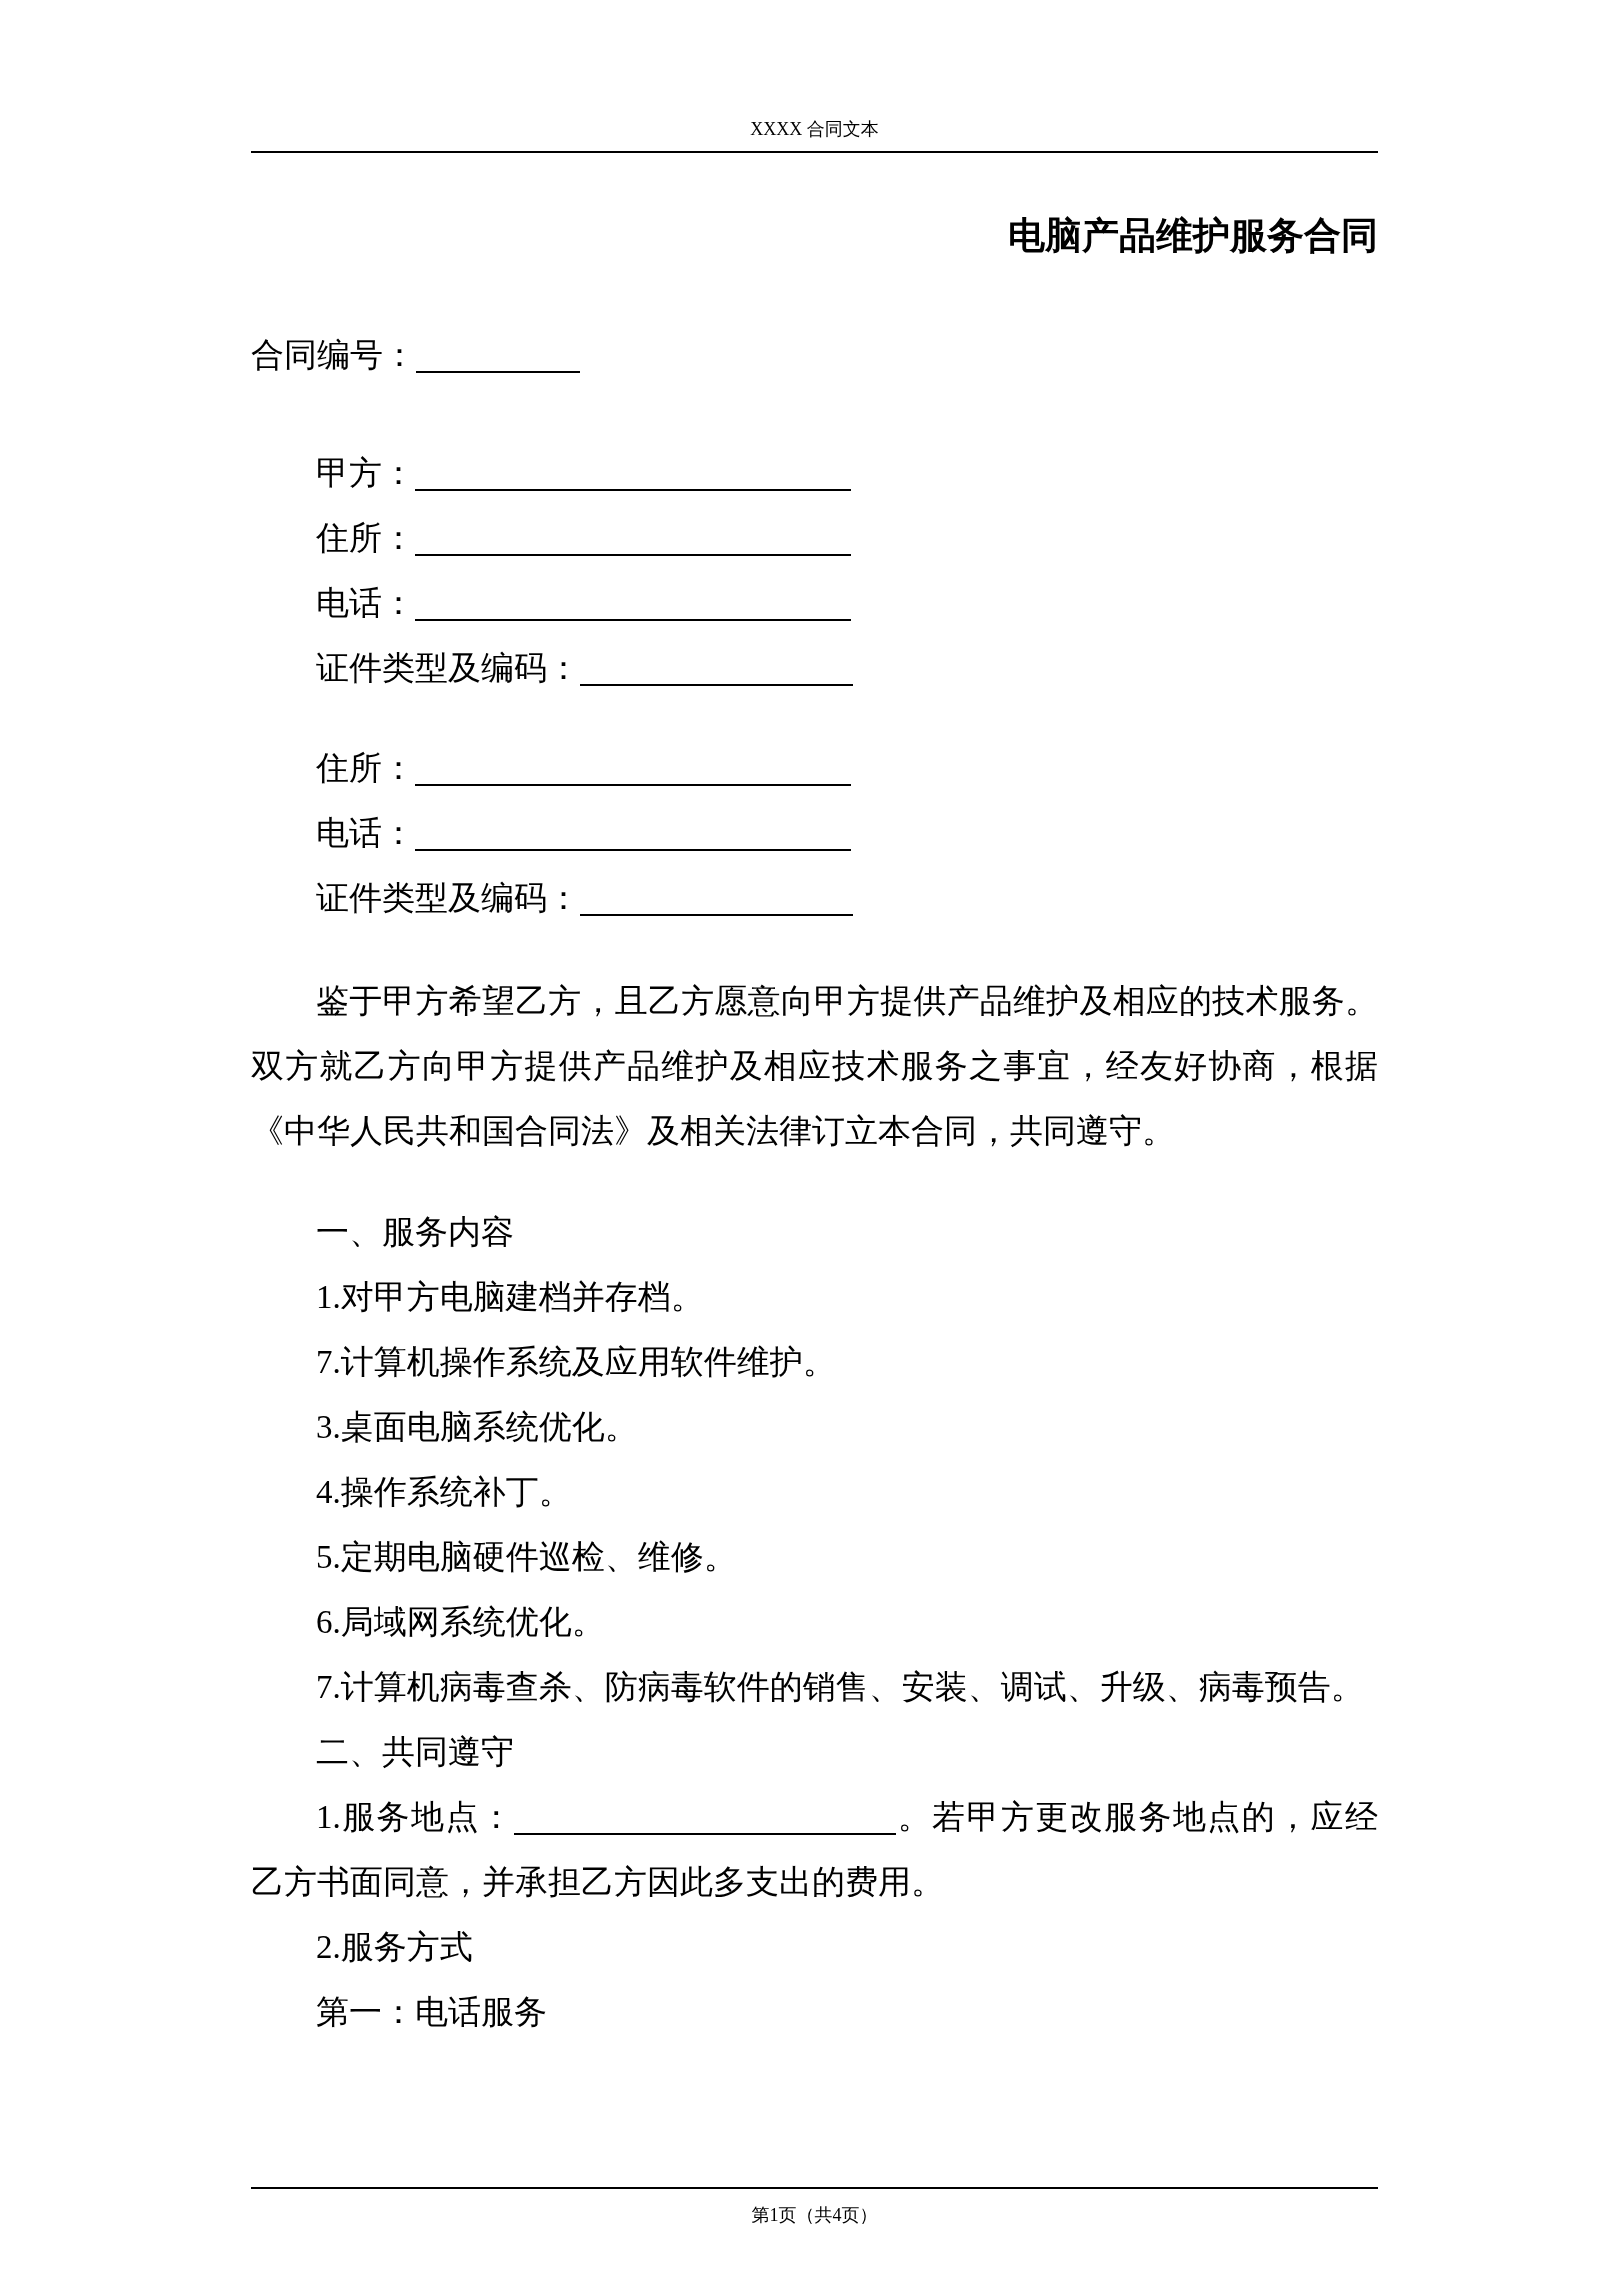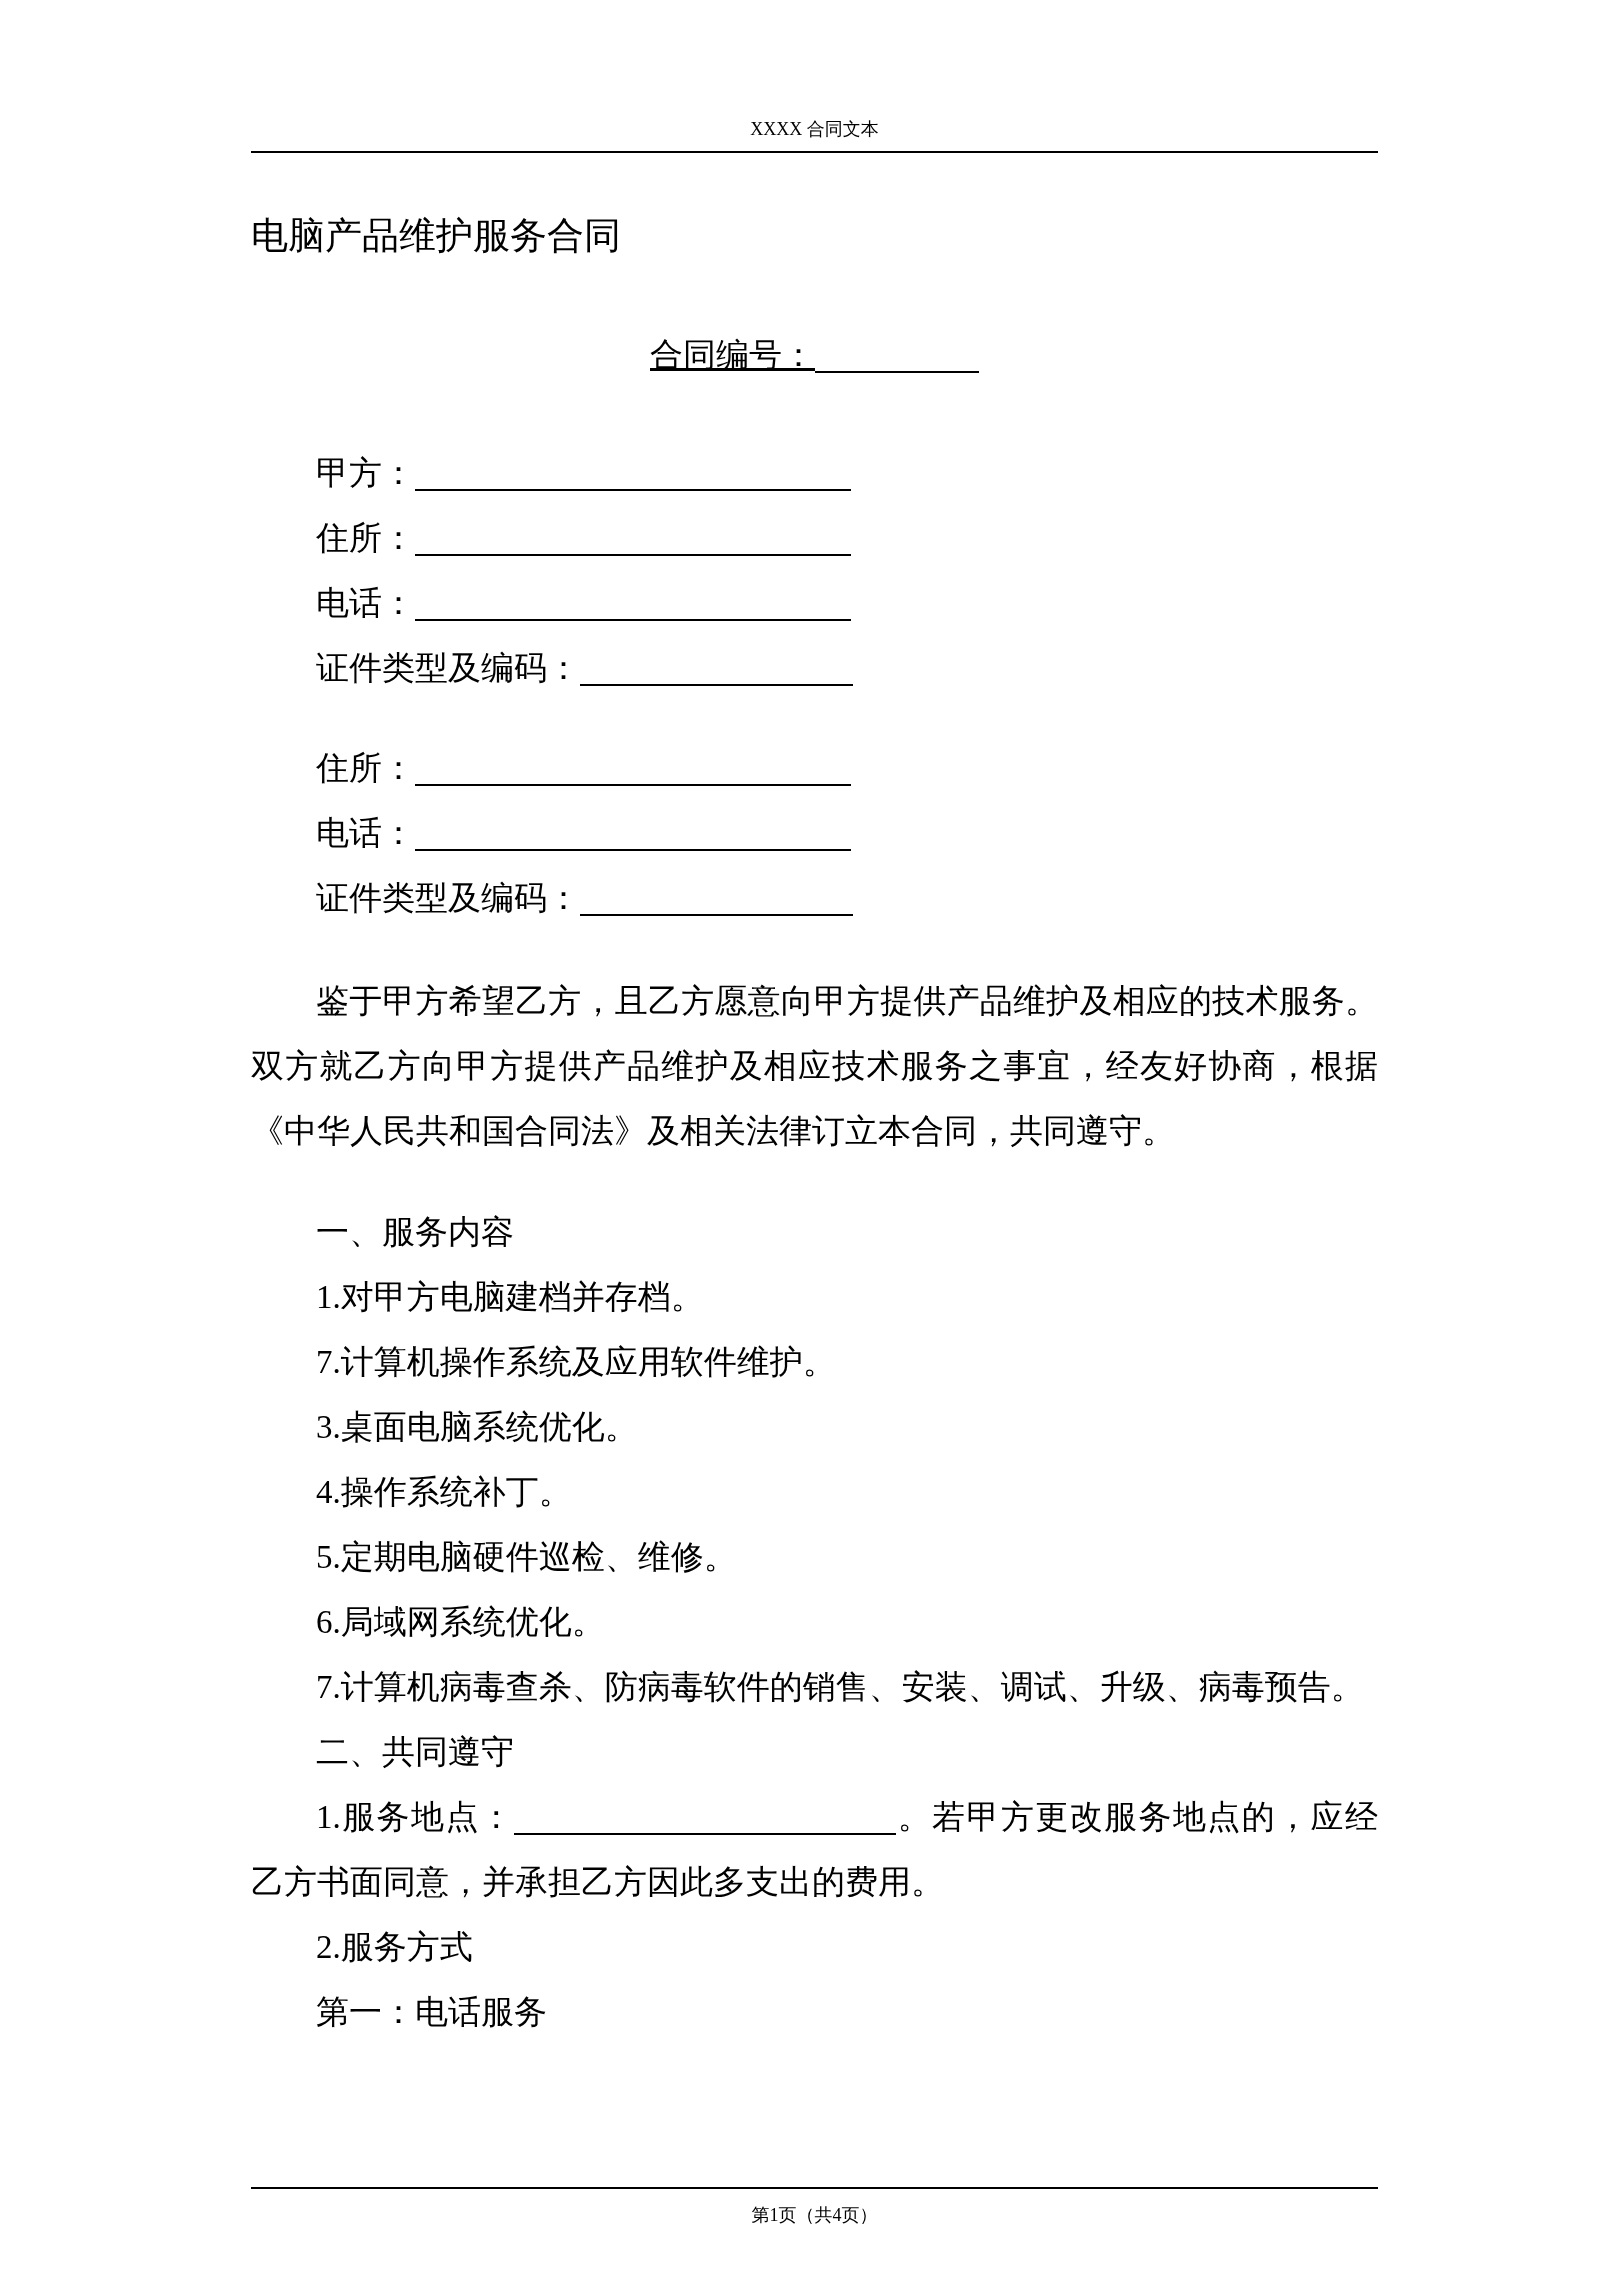--- a/index.html
+++ b/index.html
@@ -26,29 +26,28 @@
   }
   .content {
     position: absolute;
     top: 207px;
     left: 251px;
     width: 1127px;
     font-size: 33px;
   }
   .doc-title {
     font-size: 37px;
-    font-weight: normal;
+    font-weight: bold;
     line-height: 58px;
-    text-align: left;
+    text-align: right;
   }
   .contract-no {
     margin-top: 58px;
     line-height: 65px;
-    text-align: center;
-    text-decoration: underline;
+    text-align: left;
   }
   .line {
     line-height: 65px;
     text-indent: 65px;
     white-space: nowrap;
   }
   .party-a { margin-top: 53px; }
   .party-b { margin-top: 35px; }
   .para {
     line-height: 65px;

